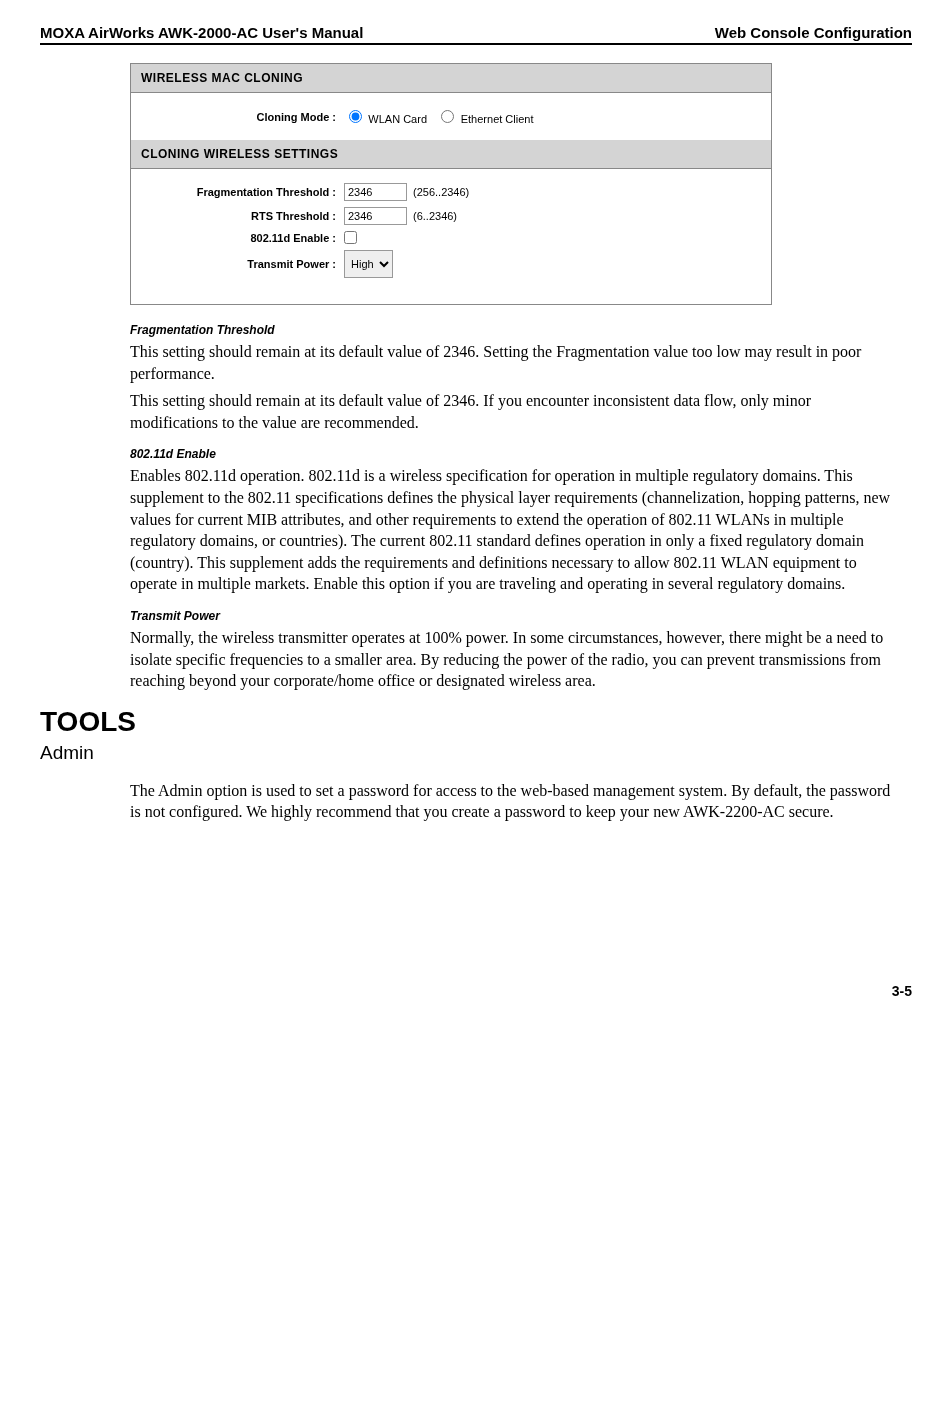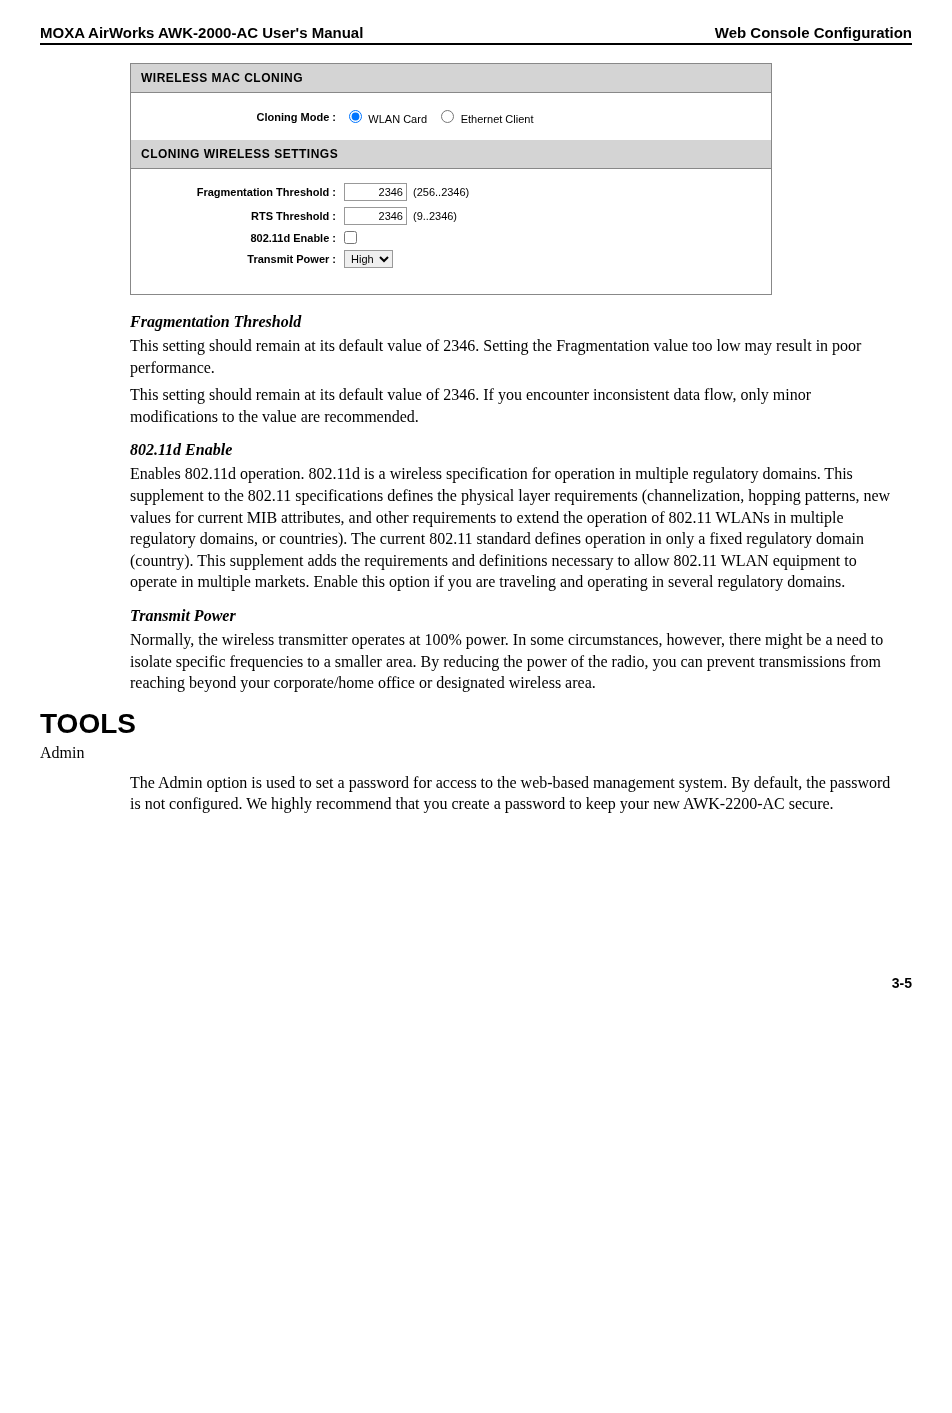--- a/index.html
+++ b/index.html
@@ -55,70 +55,69 @@
     font-size: 11px;
     padding-right: 8px;
   }
   .form-input {
     font-family: Arial, Helvetica, sans-serif;
     font-size: 11px;
     border: 1px solid #999;
     padding: 1px 3px;
     width: 55px;
     height: 14px;
-    text-align: right;
   }
   .form-select {
     font-family: Arial, Helvetica, sans-serif;
     font-size: 11px;
     border: 1px solid #999;
     padding: 0 2px;
-    height: 18px;
+    height: 28px;
   }
   .form-range {
     font-size: 11px;
     margin-left: 6px;
   }
   .radio-group label {
     font-weight: normal;
     font-size: 11px;
     margin-right: 6px;
   }
   .checkbox-input {
     margin: 0;
   }
   .content {
     margin-left: 90px;
     margin-right: 20px;
   }
   .subheading {
-    font-family: Liberation Serif, serif;
+    font-family: Liberation Sans, sans-serif;
     font-style: italic;
     font-weight: bold;
-    font-size: 16px;
+    font-size: 12px;
     margin-top: 14px;
     margin-bottom: 4px;
   }
   .para {
     font-family: "Times New Roman", Times, serif;
     font-size: 16px;
     line-height: 1.35;
     margin: 0 0 6px 0;
   }
   h1.tools {
     font-family: Arial, Helvetica, sans-serif;
     font-size: 28px;
     font-weight: bold;
     margin: 14px 0 4px 0;
   }
   h2.admin {
-    font-family: Liberation Serif, serif;
-    font-size: 16px;
+    font-family: Liberation Sans, sans-serif;
+    font-size: 19px;
     font-weight: normal;
-    margin: 4px 0 10px 0;
+    margin: 4px 0 16px 0;
   }
   .page-num {
     text-align: right;
     font-family: Arial, Helvetica, sans-serif;
     font-weight: bold;
     font-size: 14px;
     margin-top: 160px;
   }
 </style>
 </head>
@@ -147,21 +146,21 @@
   <div class="section-bar">CLONING WIRELESS SETTINGS</div>
   <div class="form-area">
     <div class="form-row">
       <div class="form-label">Fragmentation Threshold :</div>
       <input class="form-input" value="2346" style="">
       <span class="form-range">(256..2346)</span>
     </div>
     <div class="form-row">
       <div class="form-label">RTS Threshold :</div>
       <input class="form-input" value="2346" style="">
-      <span class="form-range">(9..2346)</span>
+      <span class="form-range">(6..2346)</span>
     </div>
     <div class="form-row">
       <div class="form-label">802.11d Enable :</div>
       <input type="checkbox" class="checkbox-input" style="">
     </div>
     <div class="form-row">
       <div class="form-label">Transmit Power :</div>
       <select class="form-select">
         <option>High</option>
       </select>

